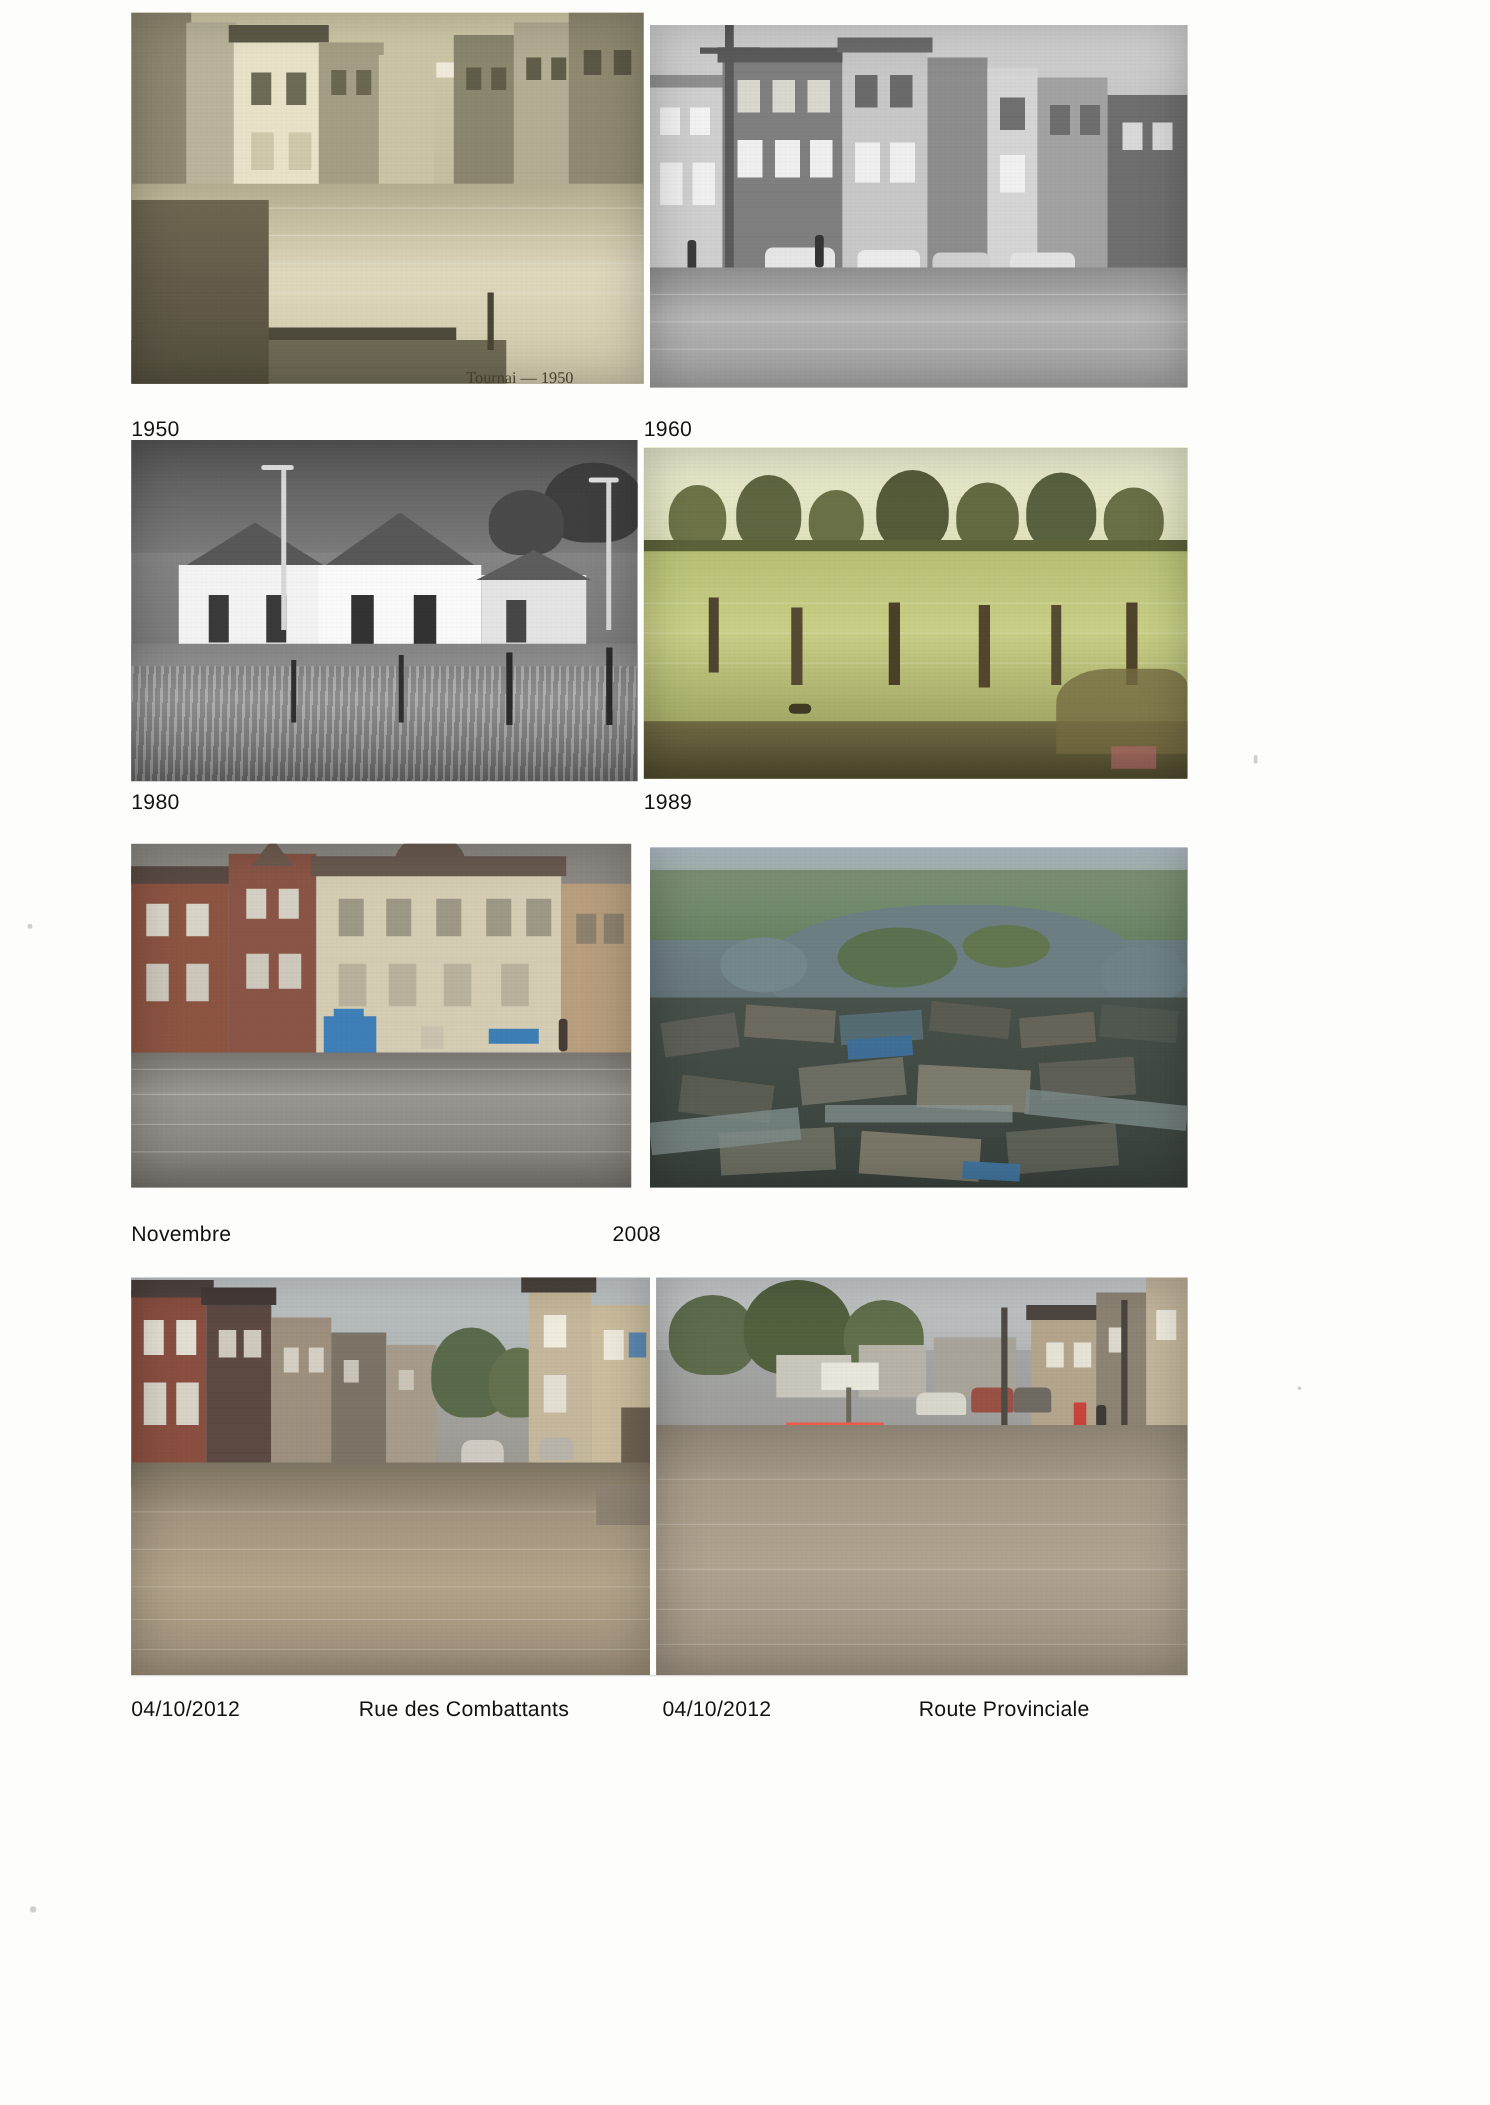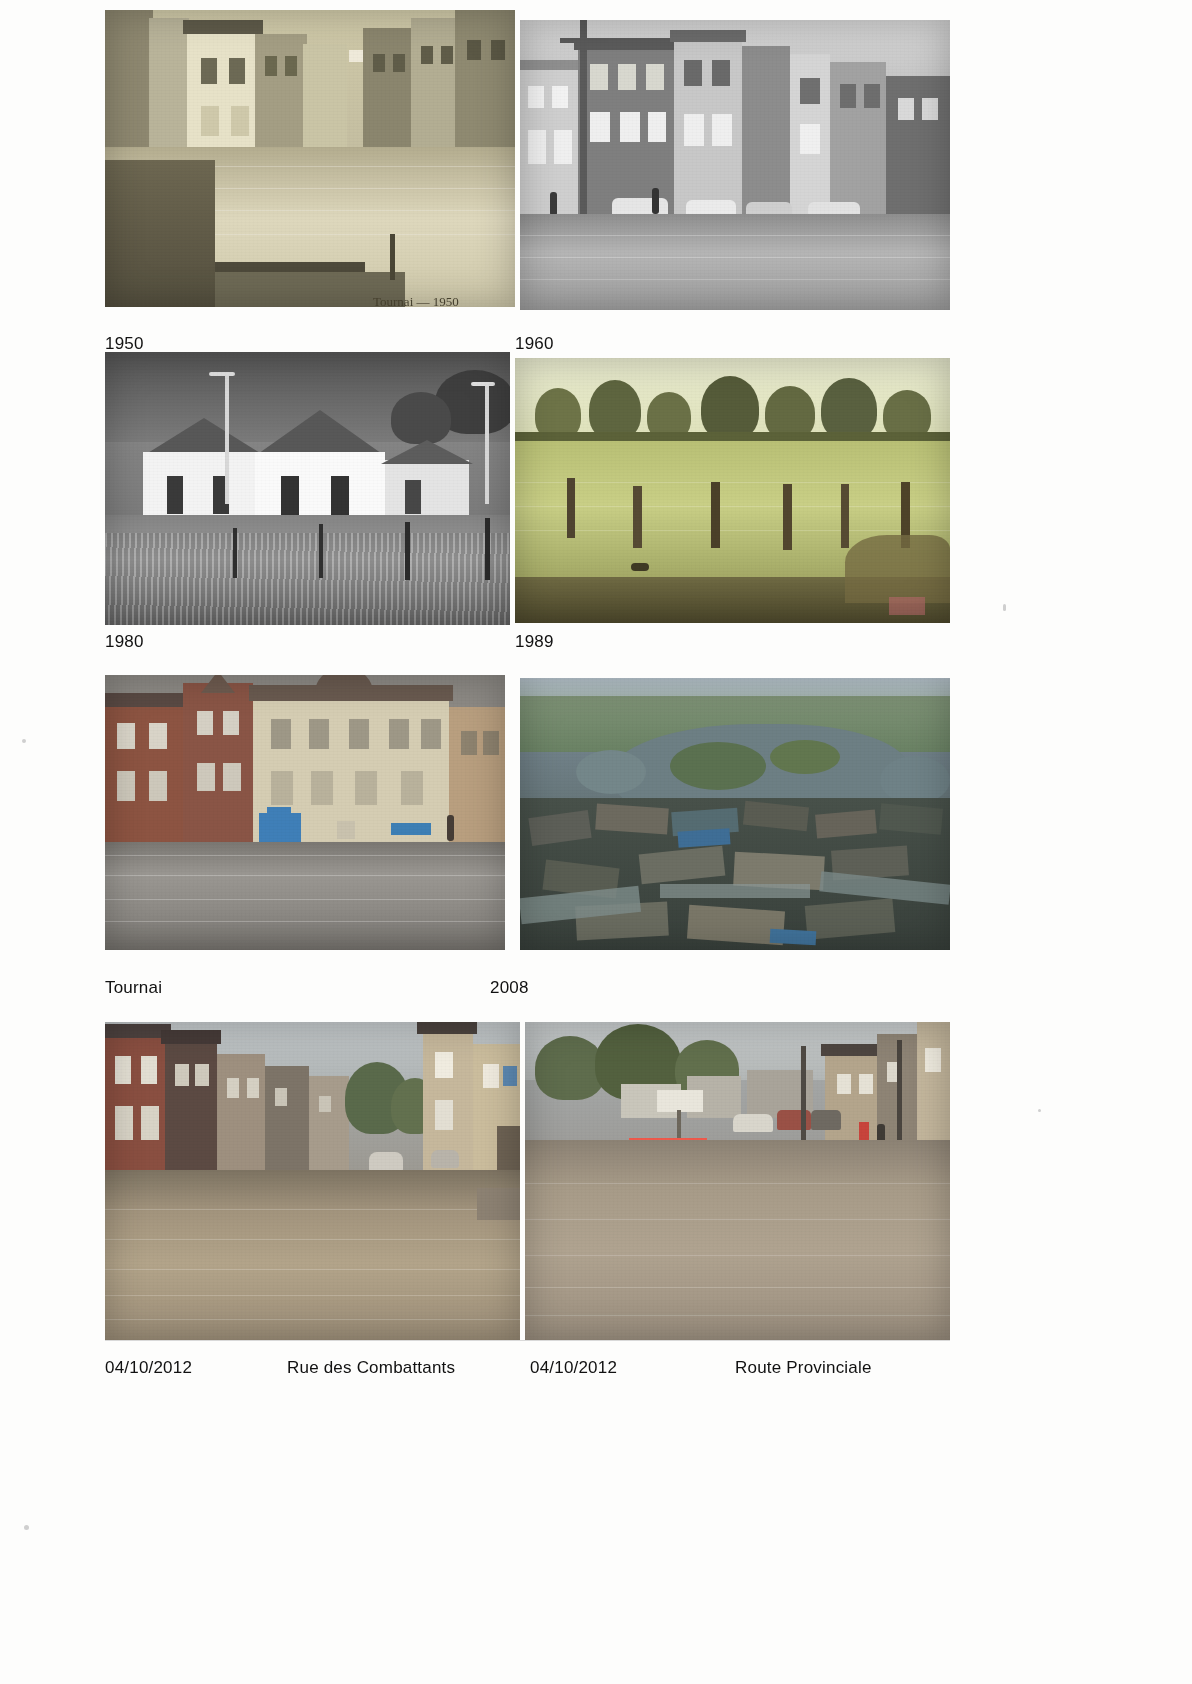--- a/index.html
+++ b/index.html
@@ -374,21 +374,21 @@
         <div style="position:absolute;left:140px;top:206px;width:150px;height:14px;background:#8a9795;opacity:.7;"></div>
 
         <div style="position:absolute;left:158px;top:152px;width:52px;height:16px;background:#3f6e96;transform:rotate(-4deg);"></div>
         <div style="position:absolute;left:250px;top:252px;width:46px;height:14px;background:#41739b;transform:rotate(3deg);"></div>
         <div class="noise"></div>
         <div class="vignette"></div>
       </div>
     </div>
 
     <div class="caption-row" style="top:978px;height:26px;">
-      <span class="cap" style="left:0px;">Tournai</span>
+      <span class="cap" style="left:0px;">Novembre</span>
       <span class="cap" style="left:385px;">2008</span>
     </div>
 
     <div class="row" style="top:1022px;height:320px;">
 
       <div class="photo" id="p7" style="left:0px;top:0px;width:415px;height:318px;">
         <div class="sky" style="top:0;height:66px;background:linear-gradient(#c2c7c9,#aeb3b3);"></div>
 
         <div class="bld" style="left:0px;top:10px;width:60px;height:158px;background:#8a4f41;"></div>
         <div class="roof" style="left:-4px;top:2px;width:70px;height:14px;background:#4e4340;"></div>

